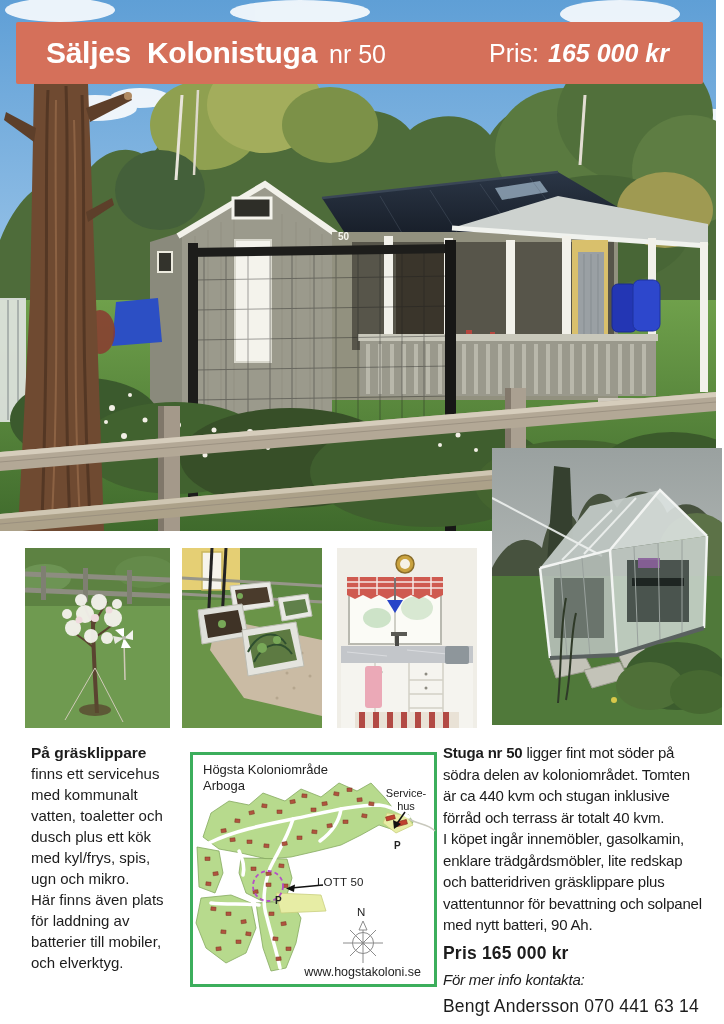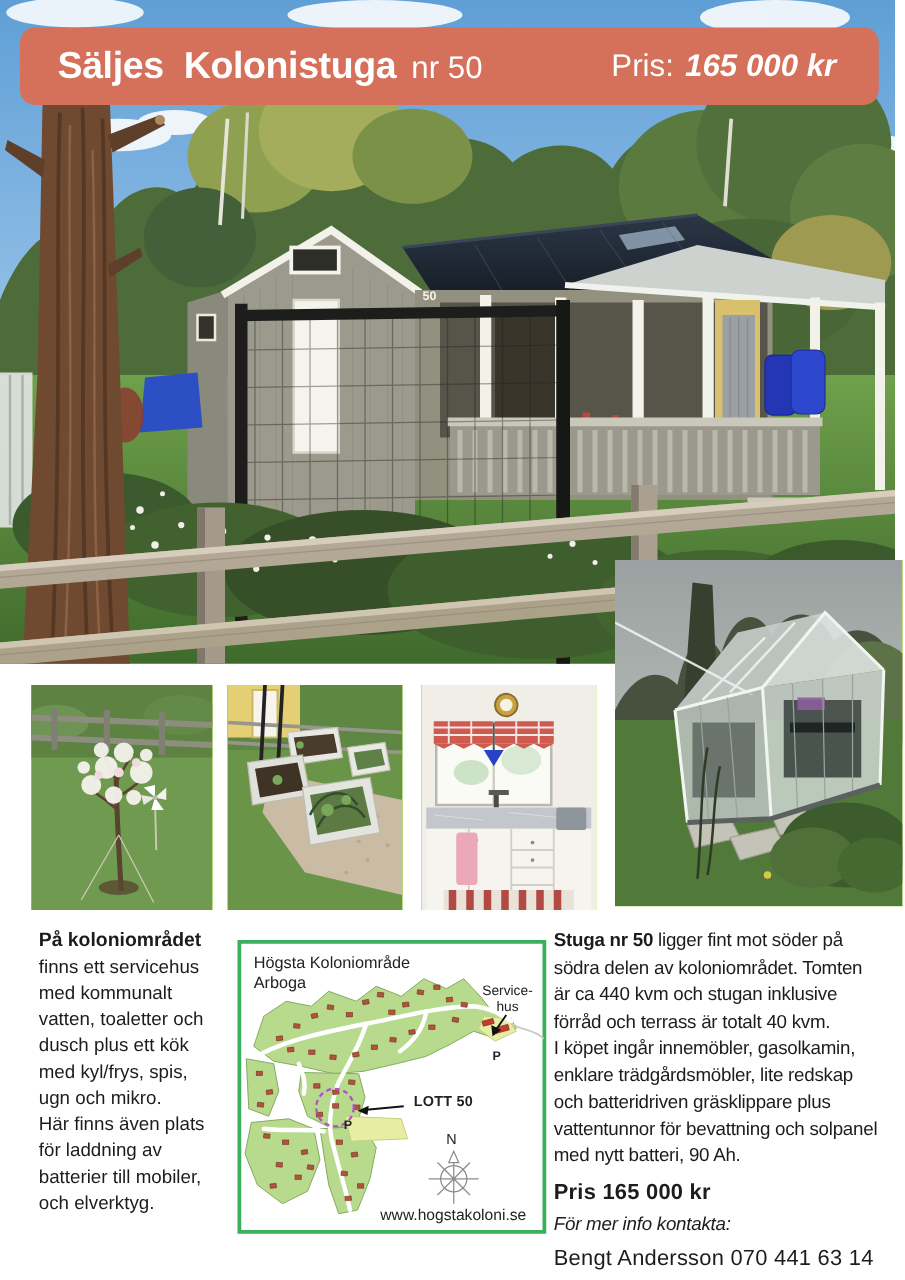--- a/index.html
+++ b/index.html
@@ -2,21 +2,21 @@
 <html><head>
 <meta charset="utf-8">
 <style>
   html,body{margin:0;padding:0;background:#e8e8e8;}
   .page{position:relative;width:724px;height:1024px;background:#ffffff;overflow:hidden;
         font-family:"Liberation Sans","DejaVu Sans",sans-serif;color:#1c1c1c;margin:0 auto;}
   .abs{position:absolute;}
   svg{display:block;}
 
   
-  .header-bar{left:16px;top:22px;width:687px;height:62px;border-radius:12px;
+  .header-bar{left:16px;top:22px;width:687px;height:62px;border-radius:2px;
     display:flex;align-items:center;justify-content:space-between;
     padding:0 34px 0 30px;box-sizing:border-box;color:#fff;}
   .hdr-left,.hdr-right{display:flex;align-items:baseline;white-space:pre;}
   .hdr-title{font-size:30px;font-weight:bold;letter-spacing:-.3px;}
   .hdr-nr{font-size:25px;font-weight:400;margin-left:12px;}
   .hdr-pris{font-size:25px;font-weight:400;}
   .hdr-price{font-size:25px;font-weight:bold;margin-left:9px;font-style:italic;}
 
   
   .photo{overflow:hidden;background:#84cc16;}
@@ -37,21 +37,21 @@
   .contact-intro{font-style:italic;font-size:15px;margin-top:5px;}
   .contact-line{font-size:17.5px;font-weight:normal;margin-top:5px;letter-spacing:.2px;}
 
   
   .map-box{left:190px;top:752px;width:247px;height:235px;background:#fff;
     border:3px solid #c4b5fd;box-sizing:border-box;}
   .map-box .lbl{position:absolute;color:#222;}
   .map-title{left:10px;top:7px;font-size:13px;line-height:16px;white-space:pre-line;}
   .map-service{left:189px;top:32px;width:48px;text-align:center;font-size:11px;line-height:13px;white-space:pre-line;}
   .map-p1{left:201px;top:85px;font-size:10px;font-weight:bold;}
-  .map-lot{left:138px;top:121px;font-size:11.5px;font-weight:bold;letter-spacing:.2px;}
+  .map-lot{left:124px;top:121px;font-size:11.5px;font-weight:normal;letter-spacing:.2px;}
   .map-p2{left:82px;top:140px;font-size:10px;font-weight:bold;}
   .map-n{left:164px;top:151px;font-size:11.5px;color:#444;}
   .map-url{right:13px;bottom:5px;font-size:12.5px;}
 </style>
 </head>
 <body>
 
 <div class="page">
 
   <div class="abs photo main-photo">
@@ -529,21 +529,21 @@
       </g>
       <g stroke="#2f3a28" stroke-width="2" fill="none">
           <path d="M66,255 C70,210 68,180 74,150"></path>
           <path d="M74,252 C80,220 78,190 84,165"></path>
         </g>
       <circle cx="122" cy="252" r="3" fill="#d8c84a"></circle>
     </svg>
   </div>
 
   <div class="abs left-col">
-    <span class="lead">På koloniområdet</span><span class="body">
+    <span class="lead">På gräsklippare</span><span class="body">
 finns ett servicehus
 med kommunalt
 vatten, toaletter och
 dusch plus ett kök
 med kyl/frys, spis,
 ugn och mikro.
 Här finns även plats
 för laddning av
 batterier till mobiler,
 och elverktyg.</span>

